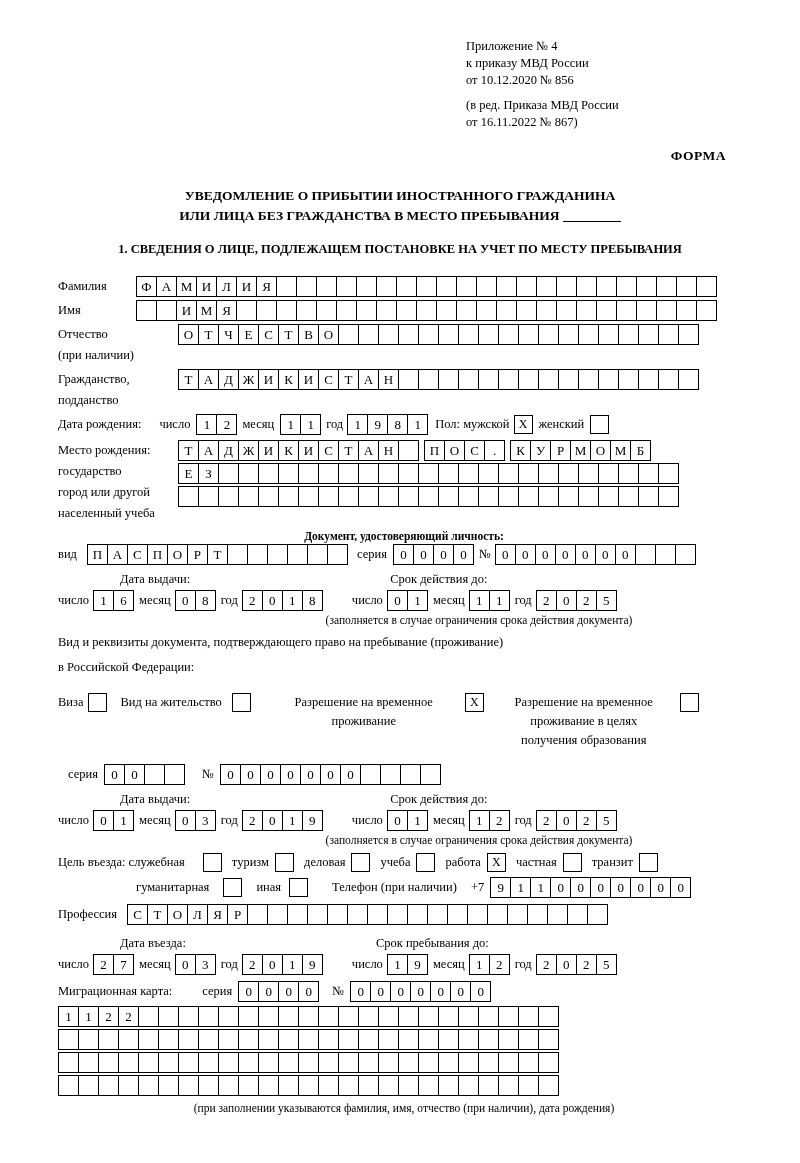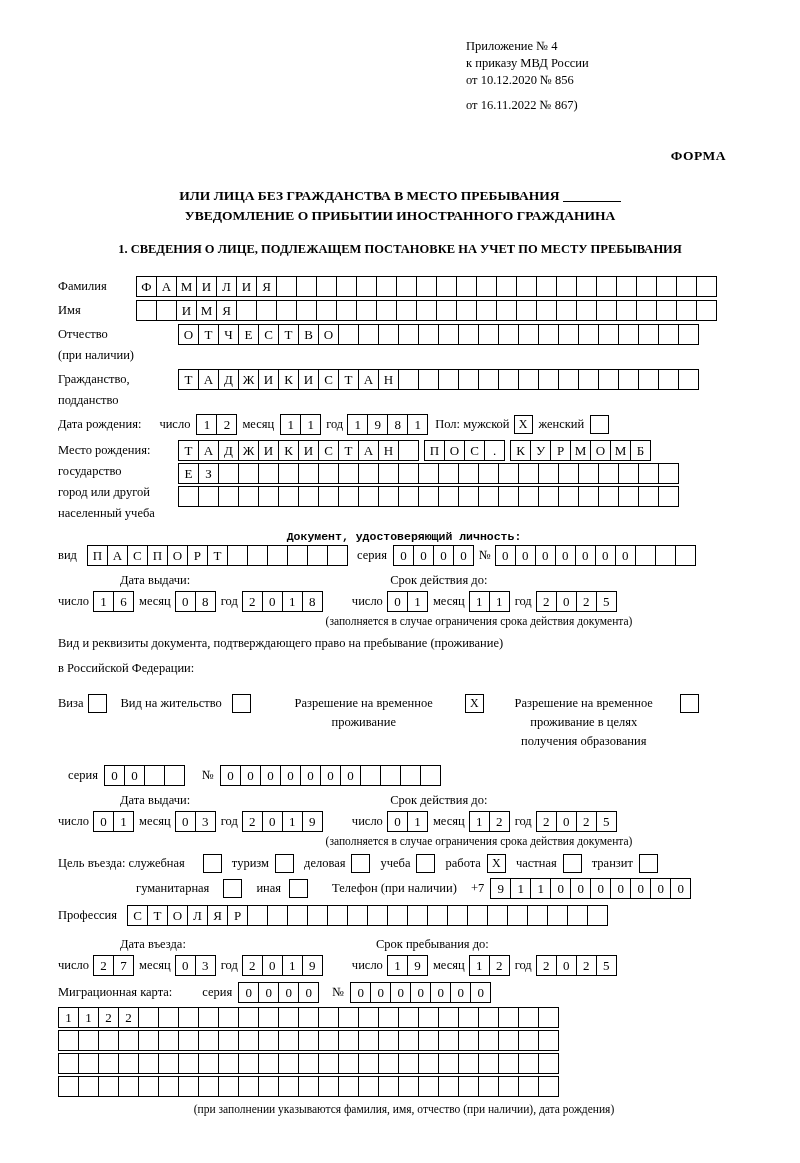--- a/index.html
+++ b/index.html
@@ -101,21 +101,21 @@
   .sp4{width:4px;}
   .sp6{width:6px;}
   .sp8{width:8px;}
   .sp10{width:10px;}
   .sp14{width:14px;}
   .sp18{width:18px;}
   .sp24{width:24px;}
   .sp30{width:30px;}
   .gap{display:inline-block;}
   .center{text-align:center;}
-  .bold{font-weight:bold;font-family:Liberation Mono, monospace;}
+  .bold{font-weight:bold;}
   .note{
     font-size:11.5px;
     text-align:center;
   }
   .flexline{display:flex;align-items:center;}
   .flexline > *{flex:none;}
   .lbl-w76{width:78px;}
   .stack{line-height:19px;}
 </style>
 </head>
@@ -123,29 +123,30 @@
 
 <div class="page">
 
   <div class="hdr">
     <div class="grp">
       <div>Приложение № 4</div>
       <div>к приказу МВД России</div>
       <div>от 10.12.2020 № 856</div>
     </div>
     <div class="grp">
+      <div>(в ред. Приказа МВД России</div>
       <div>от 16.11.2022 № 867)</div>
     </div>
   </div>
 
   <div class="forma">ФОРМА</div>
 
   <div class="title">
+    <div>УВЕДОМЛЕНИЕ О ПРИБЫТИИ ИНОСТРАННОГО ГРАЖДАНИНА</div>
     <div><span>ИЛИ ЛИЦА БЕЗ ГРАЖДАНСТВА В МЕСТО ПРЕБЫВАНИЯ</span> <span class="ul"></span></div>
-    <div>УВЕДОМЛЕНИЕ О ПРИБЫТИИ ИНОСТРАННОГО ГРАЖДАНИНА</div>
   </div>
 
   <div class="section1">1. СВЕДЕНИЯ О ЛИЦЕ, ПОДЛЕЖАЩЕМ ПОСТАНОВКЕ НА УЧЕТ ПО МЕСТУ ПРЕБЫВАНИЯ</div>
 
   <div class="body">
 
     <div class="row">
       <div class="lbl lbl-w76">Фамилия</div>
       <div class="cells">
           <span class="cell">Ф</span>

